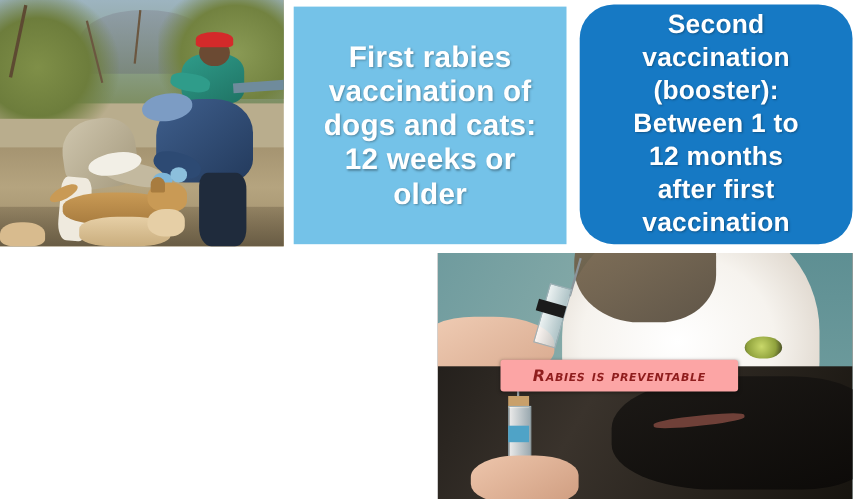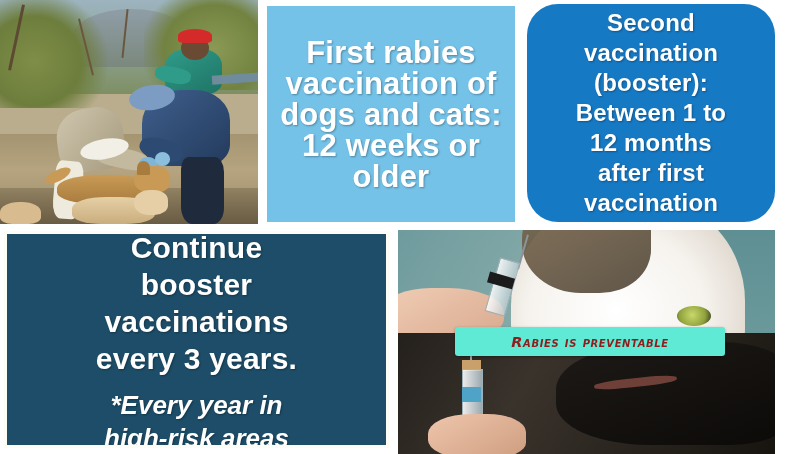--- a/index.html
+++ b/index.html
@@ -50,21 +50,21 @@
     margin: 0;
     white-space: pre-line;
   }
 
   
   #panel-first-vaccination {
     left: 267px; top: 6px; width: 248px; height: 216px;
     background: #74c2e8;
   }
   #panel-first-vaccination .headline {
-    font-size: 31px;
+    font-size: 27px;
     line-height: 31px;
   }
 
   
   #panel-second-vaccination {
     left: 527px; top: 4px; width: 248px; height: 218px;
     background: #1679c4;
     border-radius: 31px;
   }
   #panel-second-vaccination .headline {
@@ -216,23 +216,23 @@
   .cv-syr2-hub  { left:17%; top:58%; width:5%; height:5%;
                   background:#c9a06a; }
   .cv-syr2-ndl  { left:19%; top:44%; width:2px; height:15%;
                   background:#9aa4aa; }
 
   
   #caption-banner {
     position: absolute;
     left: 455px;
     top: 327px;
-    width: 270px;
+    width: 216px;
     height: 29px;
-    background: #5eead4;
+    background: #fca5a5;
     border-radius: 3px;
     box-shadow: 0 1px 3px rgba(0,0,0,.35);
     display: flex;
     align-items: center;
     justify-content: center;
     z-index: 5;
   }
   #caption-banner .caption-text {
     color: #8f1d1d;
     font-family: "DejaVu Sans", sans-serif;
@@ -300,28 +300,20 @@
   <div class="panel text-panel" id="panel-second-vaccination">
     <p class="headline">Second
 vaccination
 (booster):
 Between 1 to
 12 months
 after first
 vaccination</p>
   </div>
 
-  <div class="panel text-panel" id="panel-booster-schedule">
-    <p class="headline">Continue
-booster
-vaccinations
-every 3 years.</p>
-    <p class="subline">*Every year in
-high-risk areas</p>
-  </div>
 
   <div class="panel" id="photo-cat-vaccination">
     <div class="scene">
       <div class="sh cv-top"></div>
       <div class="sh cv-top-wall"></div>
       <div class="sh cv-cat-head"></div>
       <div class="sh cv-cat-patch"></div>
       <div class="sh cv-cat-eye"></div>
       <div class="sh cv-cat-nose"></div>
       <div class="sh cv-hand-top"></div>

